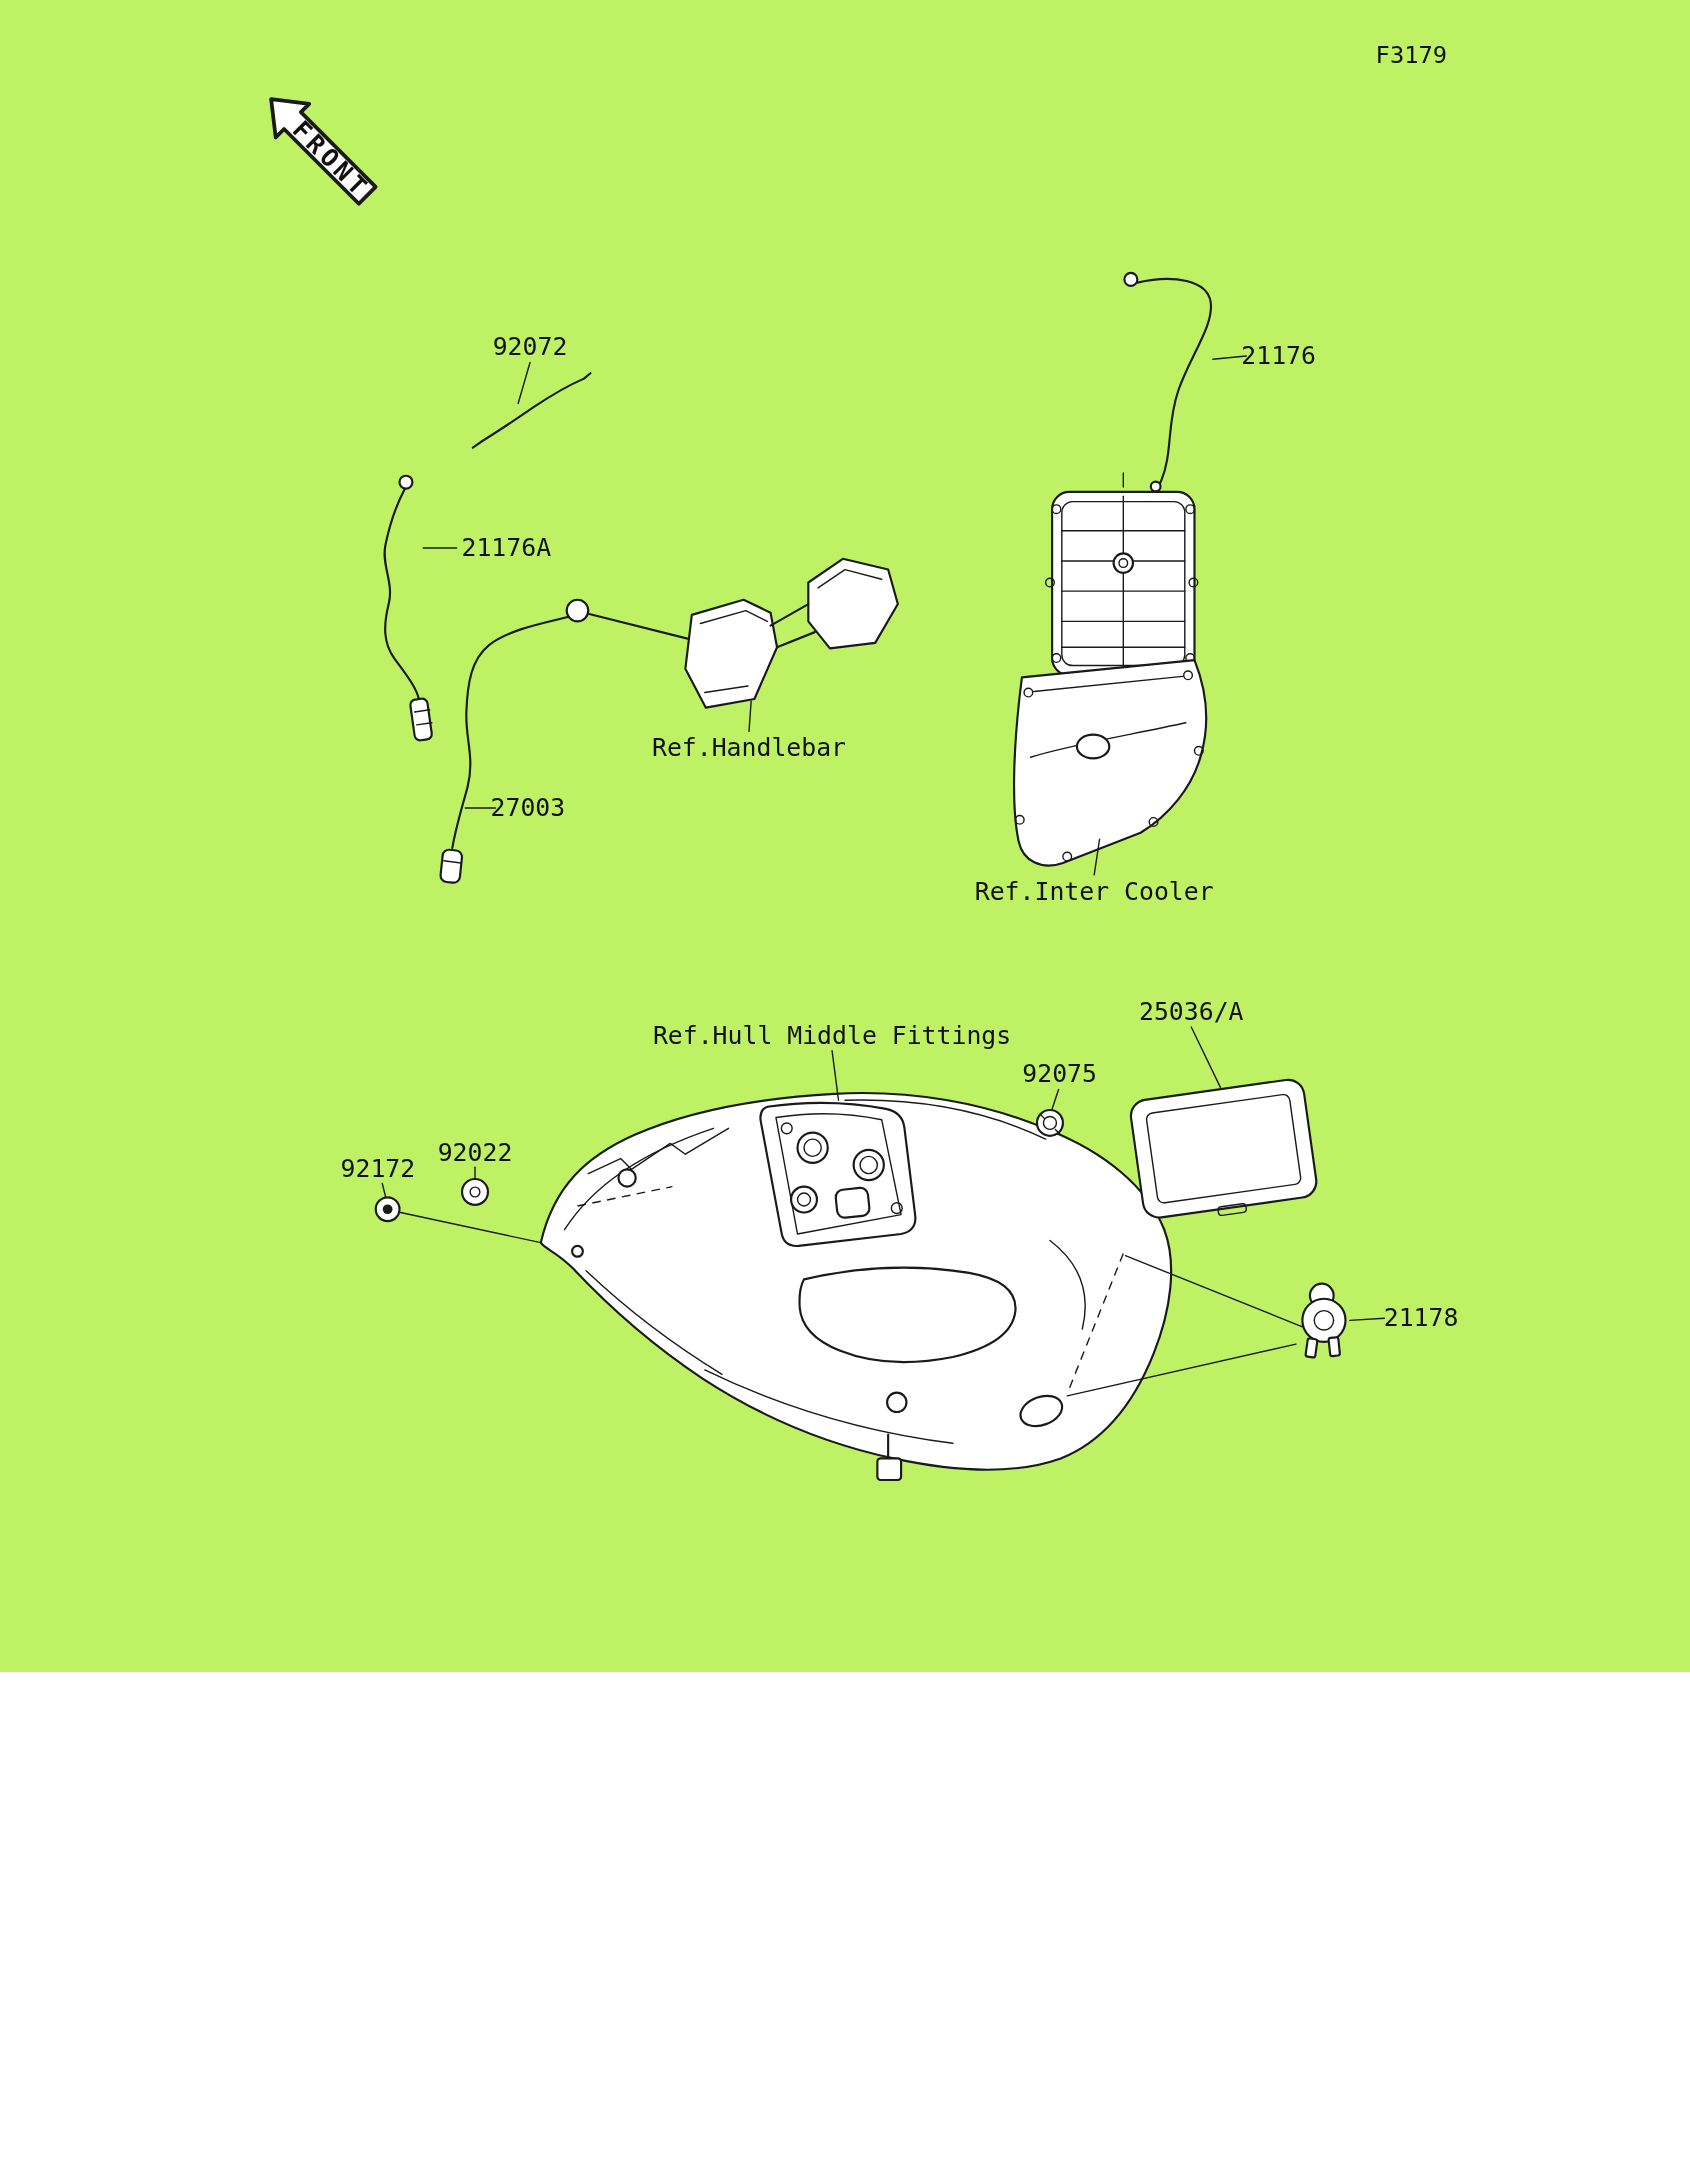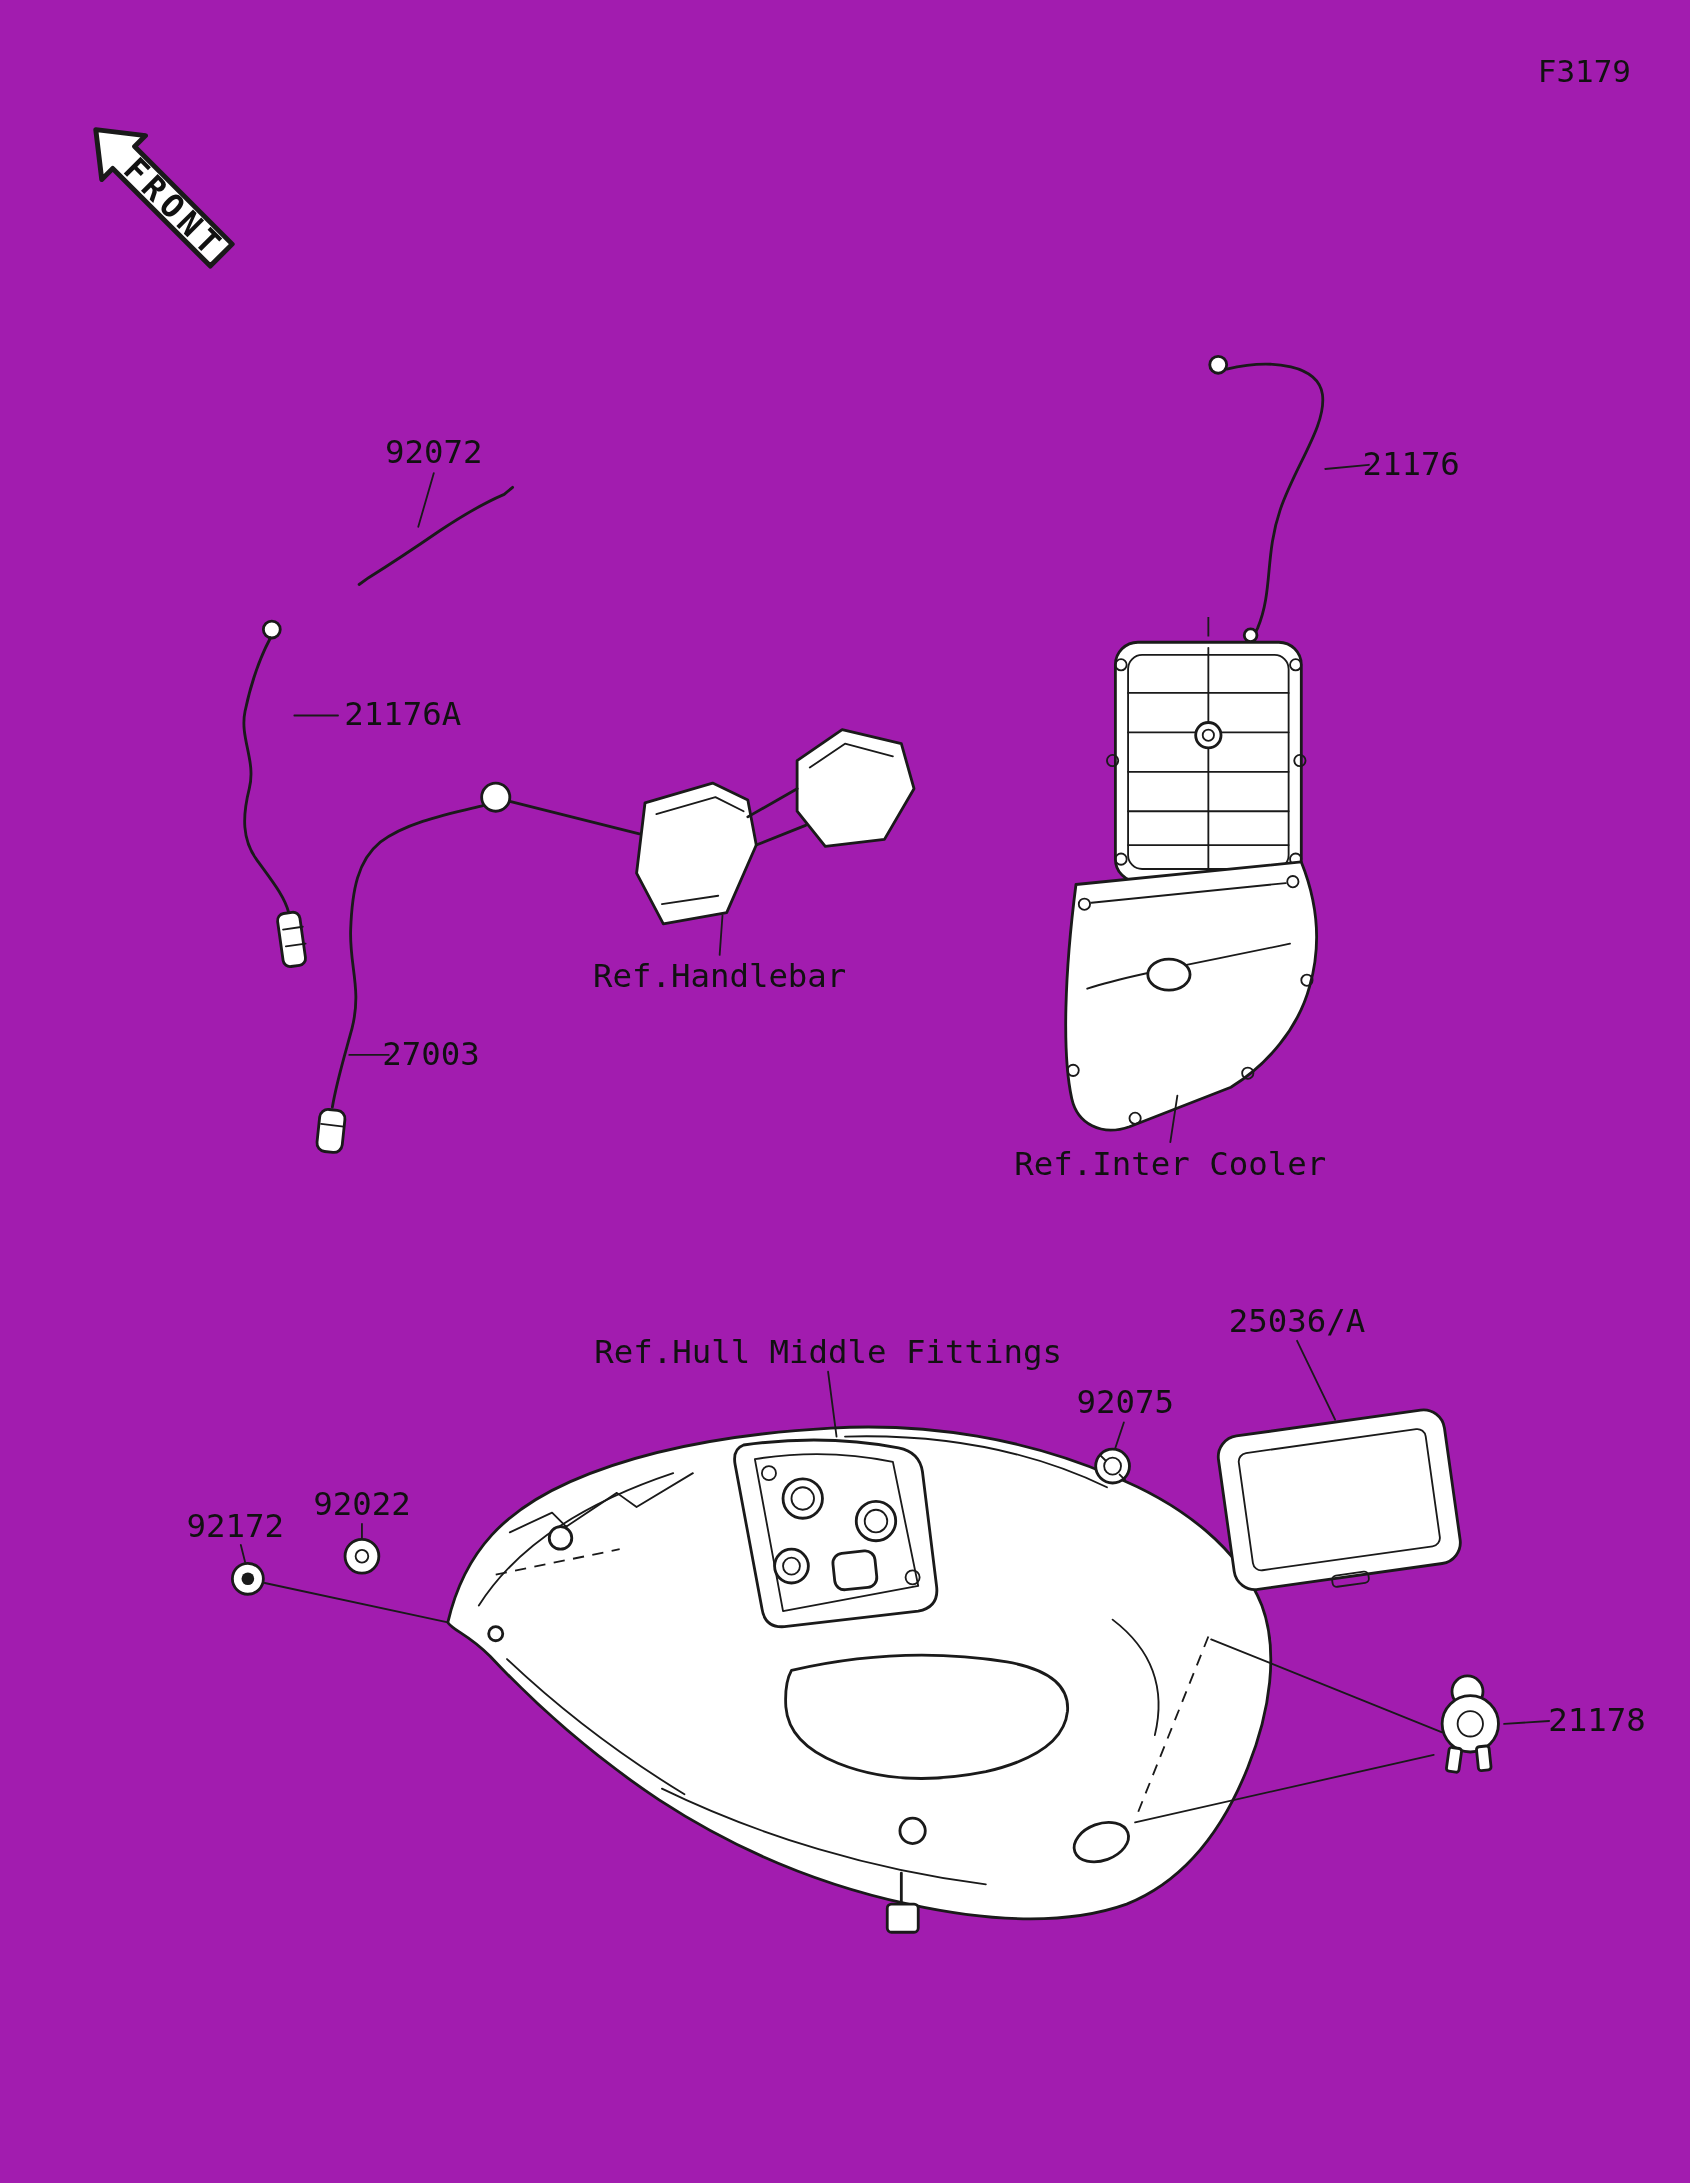--- a/index.html
+++ b/index.html
@@ -1,19 +1,19 @@
 <!DOCTYPE html>
 <html style="font-size:8.5px"><head>
 <meta charset="utf-8">
 <style>
   html,body { margin:0; padding:0; background:#ffffff; }
   .page {
     position:relative;
-    width:1690px; height:2183px;
-    background:#a21caf;
+    width:1690px; height:1672px;
+    background:#bef264;
     overflow:hidden;
   }
   svg { display:block; width:100%; height:100%; }
   text {
     font-family:"DejaVu Sans Mono", monospace;
     fill:#111111;
   }
   .part-label { font-size:23px; }
   .ref-label  { font-size:23px; }
   .fig-code   { font-size:22px; }

